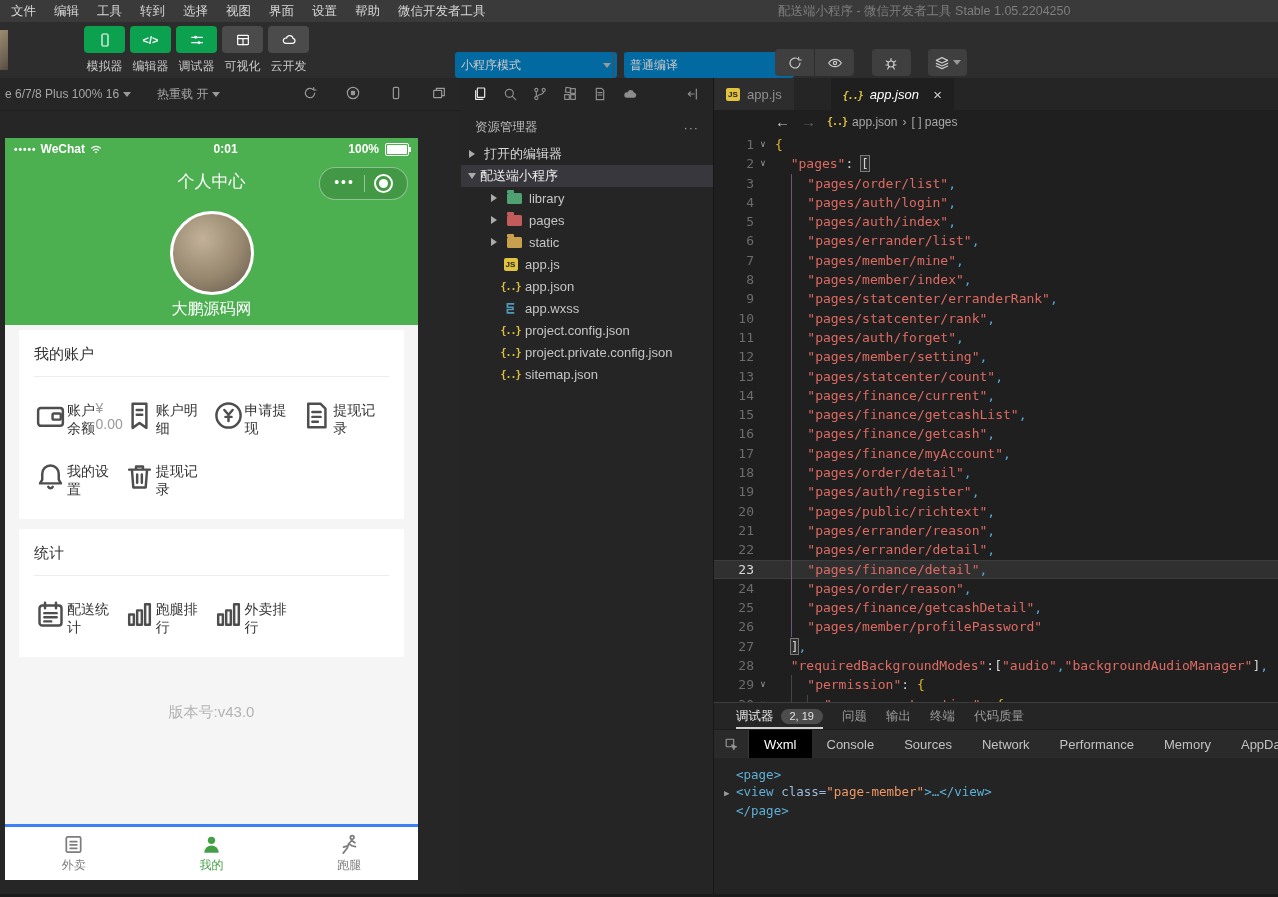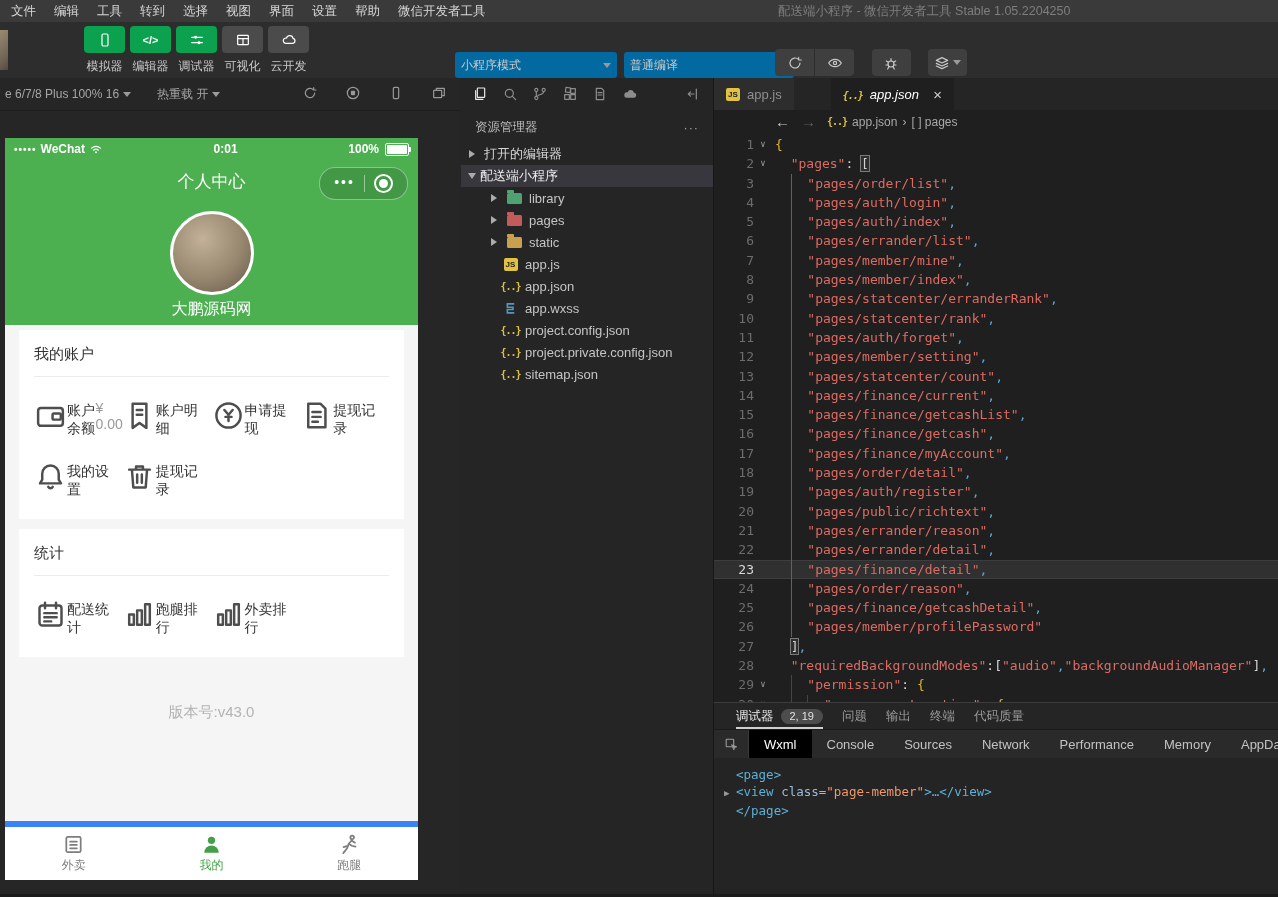--- a/index.html
+++ b/index.html
@@ -62,21 +62,21 @@
   .ph-body{flex:1;position:relative;padding-top:5px;overflow:hidden}
   .card{background:#fff;margin:0 14px;padding:0 15px}
   .card.second{margin-top:10px}
   .card-title{font-size:15px;color:#333;padding:15px 0 12px;border-bottom:1px solid #ececec}
   .grid{display:flex;flex-wrap:wrap;padding:16px 0 4px}
   .gi{width:25%;display:flex;align-items:center;color:#333;margin-bottom:16px;cursor:pointer}
   .gi .ic{width:33px;height:33px;color:#4e4e4e}
   .gi .lb{font-size:14px;margin-top:9px}
   .gi .sub{font-size:14px;color:#999;margin-top:1px}
   .version{text-align:center;color:#b3b3b3;font-size:15px;margin-top:46px}
-  .tabbar{position:absolute;bottom:0;left:0;right:0;height:53px;background:#fff;border-top:6px solid #3b82f6;display:flex}
+  .tabbar{position:absolute;bottom:0;left:0;right:0;height:53px;background:#fff;border-top:3px solid #3b82f6;display:flex}
   .tb-item{flex:1;display:flex;flex-direction:column;align-items:center;justify-content:center;gap:1px;color:#7d7d7d;font-size:12px;cursor:pointer}
   .tb-item .ic{width:23px;height:23px}
   .tb-item.active{color:var(--tab-green)}
   
   .explorer{position:absolute;top:78px;left:461px;width:252px;bottom:0;background:#252526;color:#c5c5c5;overflow:hidden}
   .ex-strip{height:32px;display:flex;align-items:center;gap:14px;padding:0 11px;color:#8d8d8d}
   .ex-strip .ic{width:16px;height:16px;cursor:pointer}
   .ex-strip .on{color:#eaeaea}
   .ex-collapse{margin-left:auto}
   .ex-header{display:flex;justify-content:space-between;align-items:center;padding:9px 14px 7px;font-size:12.5px;color:#bdbdbd}

